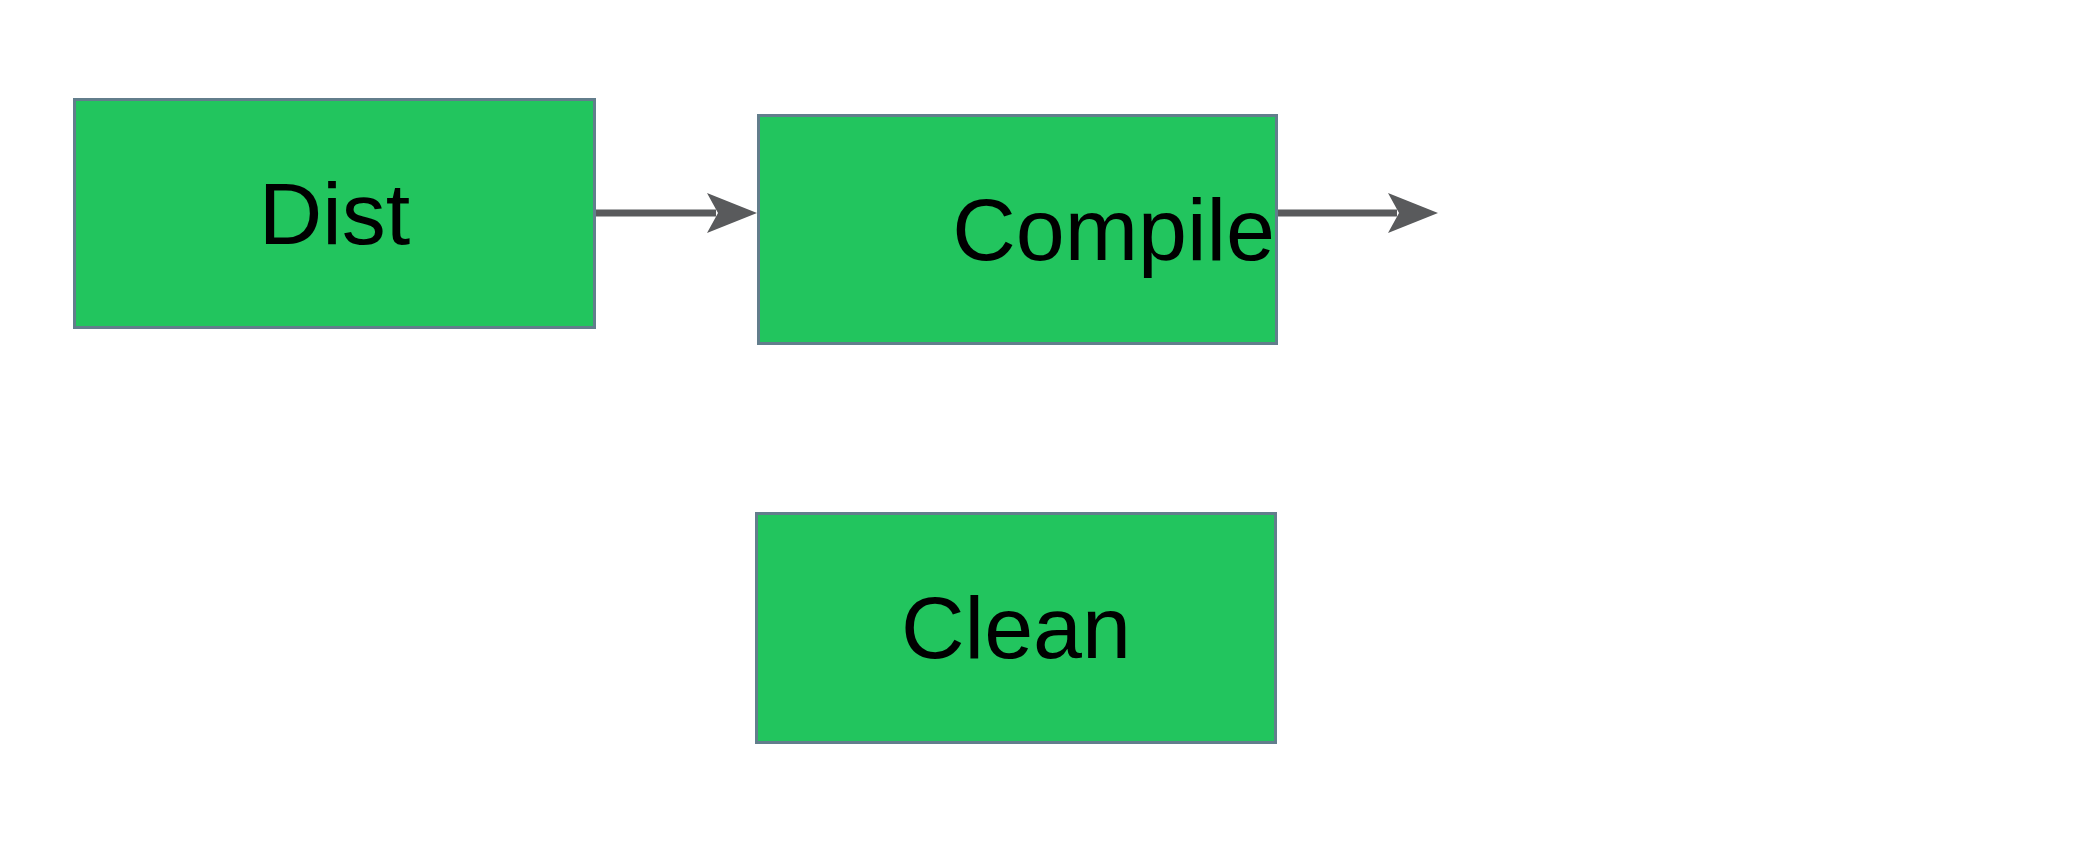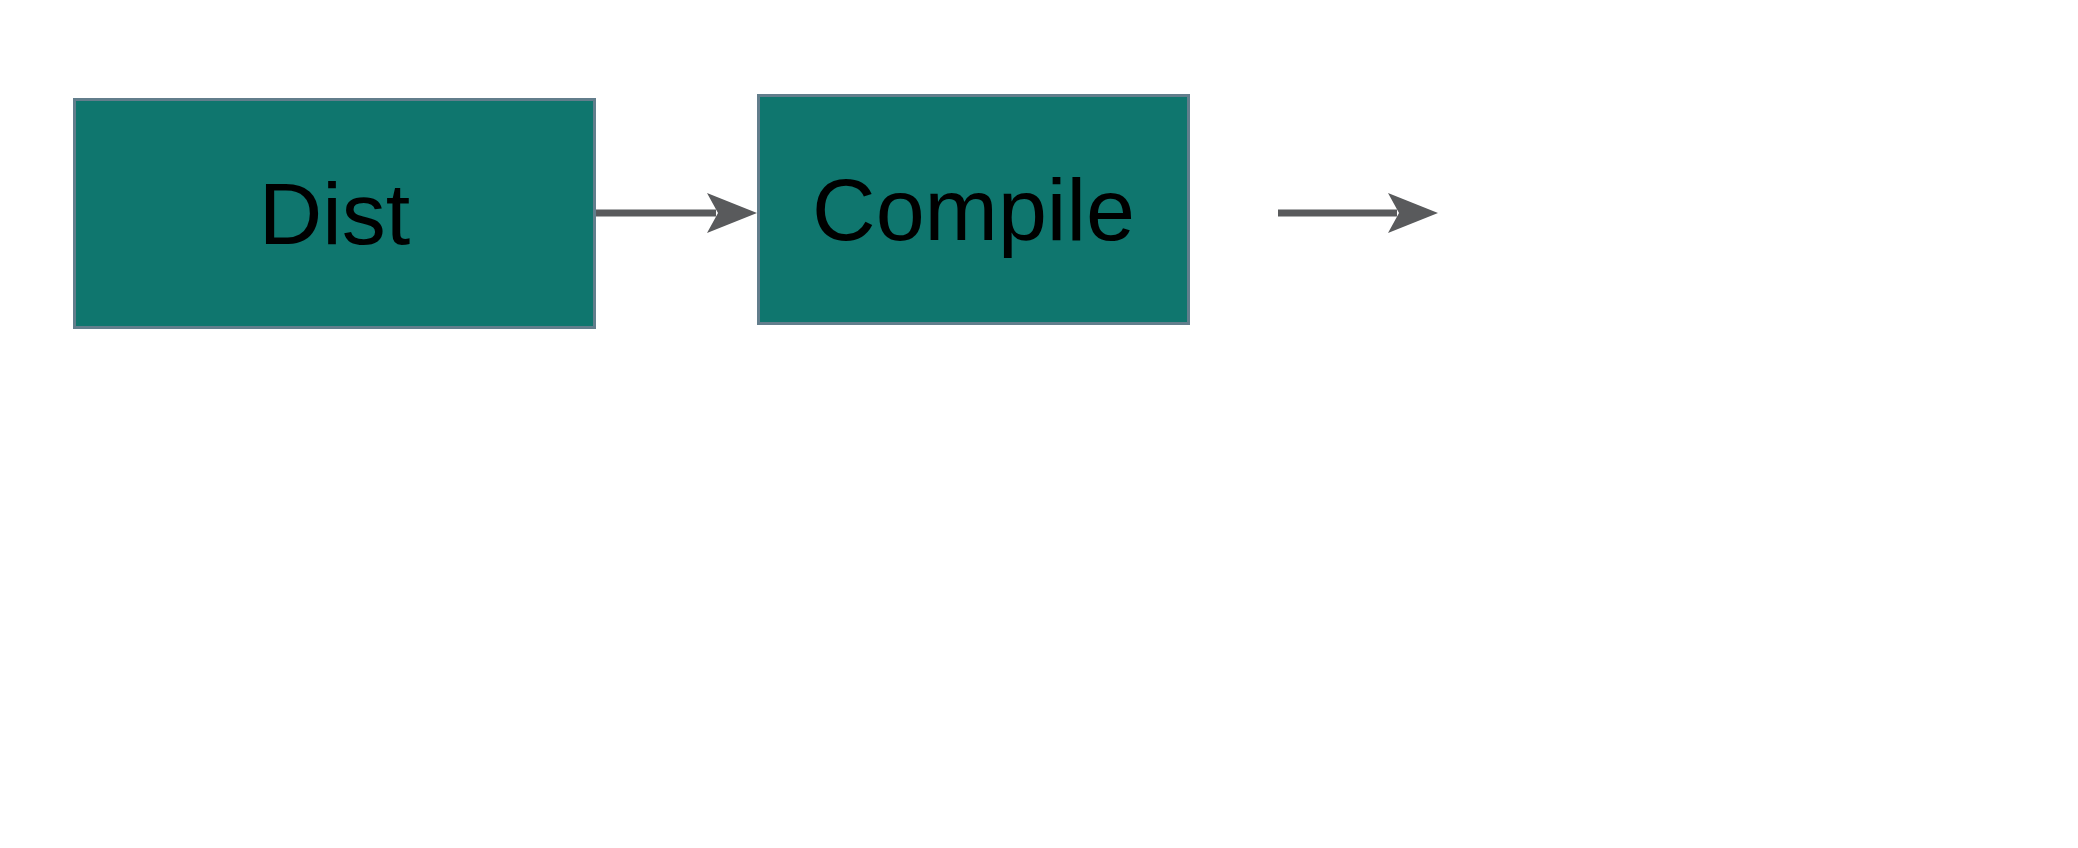--- a/index.html
+++ b/index.html
@@ -19,35 +19,35 @@
     position: absolute;
     left: 0;
     top: 0;
     width: 2078px;
     height: 848px;
     pointer-events: none;
   }
   .node {
     position: absolute;
     box-sizing: border-box;
-    background: #0f766e;
+    background: #22c55e;
     border: 3px solid #627e8c;
     display: flex;
     align-items: center;
     justify-content: center;
   }
   .node-label {
     color: #000000;
     font-size: 88px;
     line-height: 1;
     white-space: nowrap;
   }
   
   .node-dist    { left: 73px;   top: 98px;  width: 523px; height: 231px; }
-  .node-compile { left: 757px;  top: 94px;  width: 433px; height: 231px; }
+  .node-compile { left: 757px;  top: 114px;  width: 521px; height: 231px; justify-content: flex-end; }
   .node-init    { left: 1438px; top: 98px;  width: 520px; height: 231px; }
   .node-clean   { left: 755px;  top: 512px; width: 522px; height: 232px; }
 </style>
 </head>
 <body>
 
 <div class="canvas">
 
   <svg class="edges-layer" viewBox="0 0 2078 848" xmlns="http://www.w3.org/2000/svg">
 
@@ -64,14 +64,17 @@
 
   <div class="node node-dist">
     <span class="node-label">Dist</span>
   </div>
 
   <div class="node node-compile">
     <span class="node-label">Compile</span>
   </div>
 
 
+  <div class="node node-clean">
+    <span class="node-label">Clean</span>
+  </div>
 
 </div>
 
 </body></html>

